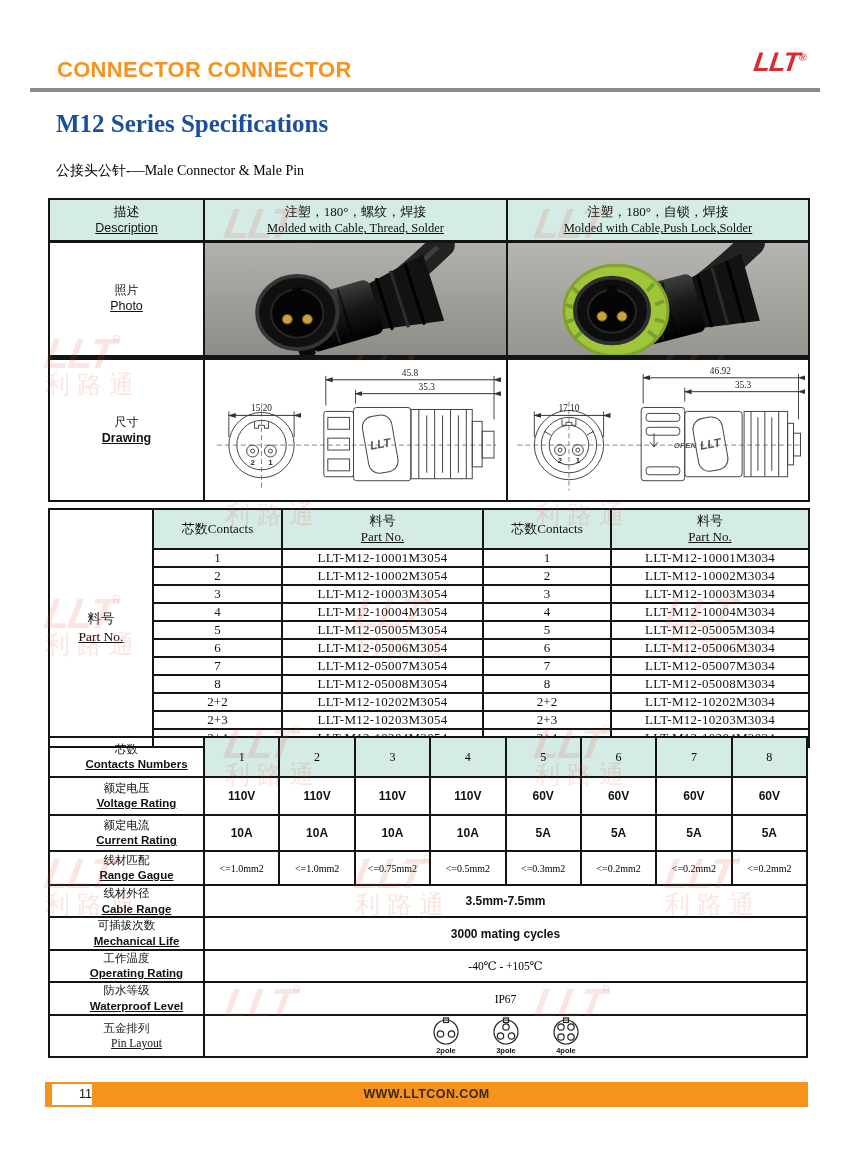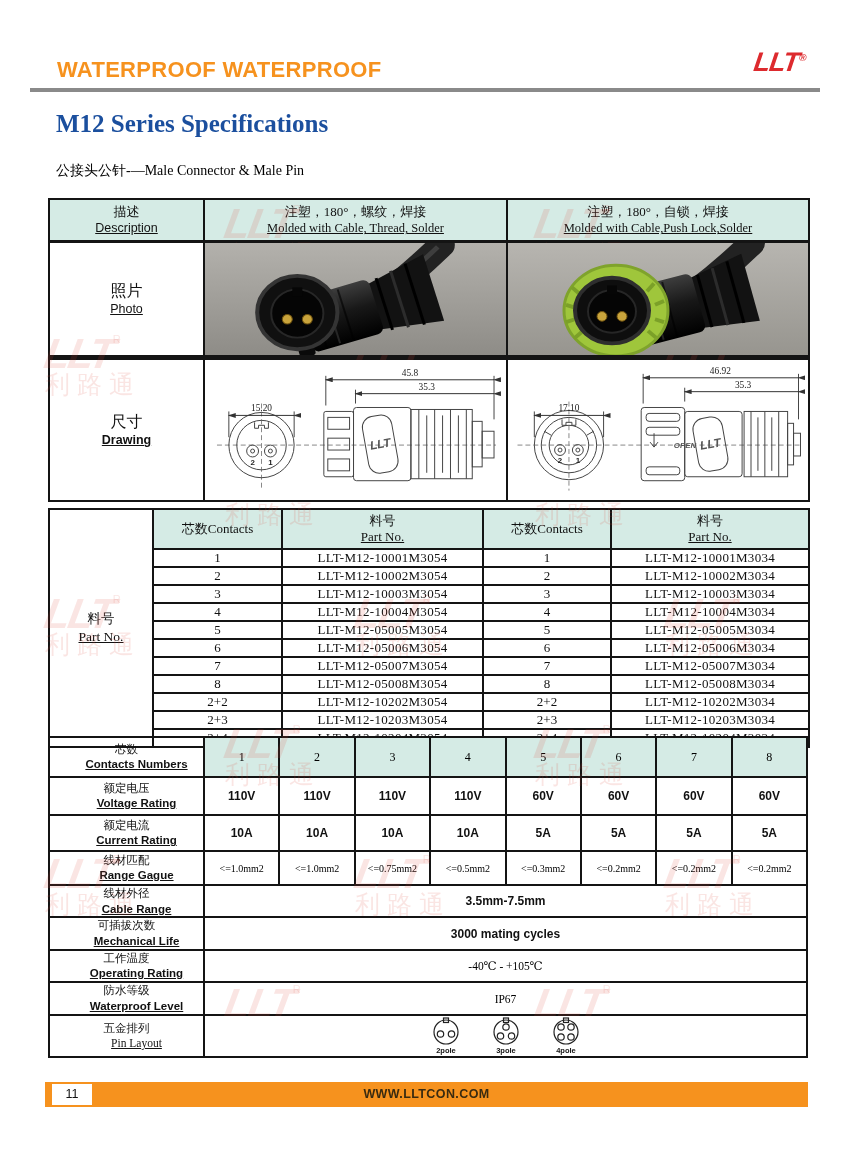--- a/index.html
+++ b/index.html
@@ -29,21 +29,21 @@
   .wm .wm-reg { font-size:11px; vertical-align:top; }
   .wm .wm-name { display:block; font-family:"Liberation Serif","DejaVu Serif",serif;
                  font-size:25px; letter-spacing:7px; margin-top:1px; }
 
   
   table { border-collapse:collapse; table-layout:fixed; }
   td { border:2px solid #141414; text-align:center; vertical-align:middle; padding:0; overflow:hidden; }
   .tbl-wrap { position:absolute; left:48px; }
 
   .cyan { background:#D5EBE5; }
-  .lbl-zh { display:block; font-family:"Liberation Serif","DejaVu Serif",serif; font-size:16px; color:#111; line-height:1.35; }
+  .lbl-zh { display:block; font-family:"Liberation Serif","DejaVu Serif",serif; font-size:12px; color:#111; line-height:1.35; }
   .lbl-en { display:block; font-size:12.5px; color:#111; line-height:1.3;text-decoration:underline; }
 
   
   #overview { top:198px; width:760px; }
   #overview td.desc { height:42px; }
   #overview .desc .lbl-zh { font-size:13px; }
   #overview td.photo-cell, #overview td.draw-cell { position:relative; z-index:3; background:#fff; }
   #overview td.photo-cell { height:116px; }
   #overview td.draw-cell { height:144px; }
   #overview tr.r-desc td { border-bottom:3px solid #141414; }
@@ -76,21 +76,21 @@
   #specs tr.r-temp td { height:30px; }
   #specs td.serif-v { font-family:"Liberation Serif","DejaVu Serif",serif; font-size:11.5px; font-weight:normal; }
   #specs tr.r-wp td { height:28px; }
   #specs tr.r-pin td { height:42px; }
   #specs td.pin-cell { position:relative; z-index:3; background:#fff; }
 
   
   .footer-bar { position:absolute; left:45px; top:1082px; width:763px; height:25px;
                 background:#F6921E; z-index:4; }
   .footer-page { position:absolute; left:7px; top:2px; width:40px; height:21px; background:#fff;
-                 font-size:12.5px; color:#111; text-align:center; line-height:21px; }
+                 font-size:12.5px; color:#111; text-align:right; line-height:21px; }
   .footer-site { position:absolute; left:0; right:0; top:0; height:29px; text-align:center;
                  line-height:25px; font-size:12.5px; font-weight:bold; color:#3A2B10; letter-spacing:0.4px;border-radius:10px; }
 
   
   .dim-t { font-family:"Liberation Serif","DejaVu Serif",serif; font-size:9.5px; fill:#222; }
   .pin-n { font-family:"Liberation Sans",sans-serif; font-size:8px; font-weight:bold; fill:#222; }
   .pl-lbl { font-family:"Liberation Sans",sans-serif; font-size:7.5px; font-weight:bold; fill:#111; }
 </style>
 </head>
 <body>
@@ -110,21 +110,21 @@
       <div class="wm" style="left: 665px; top: 595px;"><span class="wm-logo">LLT</span><span class="wm-reg">R</span><span class="wm-name">利路通</span></div>
       <div class="wm" style="left: 225px; top: 725px;"><span class="wm-logo">LLT</span><span class="wm-reg">R</span><span class="wm-name">利路通</span></div>
       <div class="wm" style="left: 535px; top: 725px;"><span class="wm-logo">LLT</span><span class="wm-reg">R</span><span class="wm-name">利路通</span></div>
       <div class="wm" style="left: 45px; top: 855px;"><span class="wm-logo">LLT</span><span class="wm-reg">R</span><span class="wm-name">利路通</span></div>
       <div class="wm" style="left: 355px; top: 855px;"><span class="wm-logo">LLT</span><span class="wm-reg">R</span><span class="wm-name">利路通</span></div>
       <div class="wm" style="left: 665px; top: 855px;"><span class="wm-logo">LLT</span><span class="wm-reg">R</span><span class="wm-name">利路通</span></div>
       <div class="wm" style="left: 225px; top: 985px;"><span class="wm-logo">LLT</span><span class="wm-reg">R</span><span class="wm-name">利路通</span></div>
       <div class="wm" style="left: 535px; top: 985px;"><span class="wm-logo">LLT</span><span class="wm-reg">R</span><span class="wm-name">利路通</span></div>
     </div>
 
-  <div class="hdr-title">WATERPROOF WATERPROOF</div>
+  <div class="hdr-title">CONNECTOR CONNECTOR</div>
   <div class="hdr-logo"><span>LLT</span><sup>®</sup></div>
   <div class="hdr-rule"></div>
 
   <div class="sec-title">M12 Series Specifications</div>
   <div class="sec-sub">公接头公针-—Male Connector &amp; Male Pin</div>
 
   <table id="overview" class="tbl-wrap">
     <colgroup>
         <col style="width:155px">
         <col style="width:303px">

